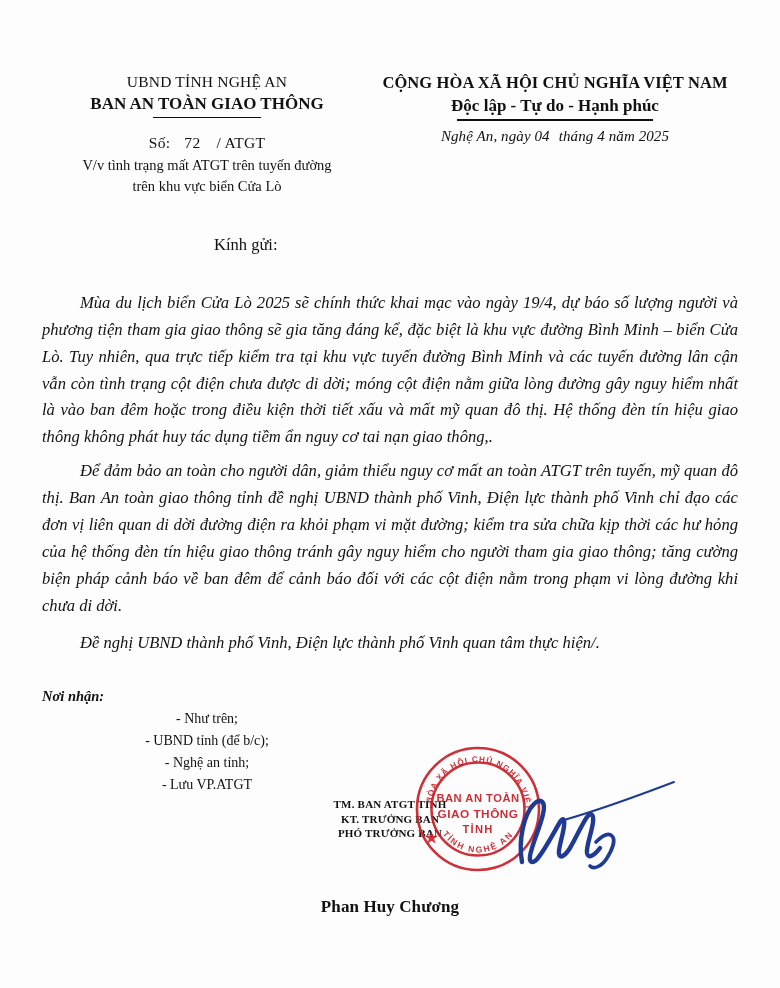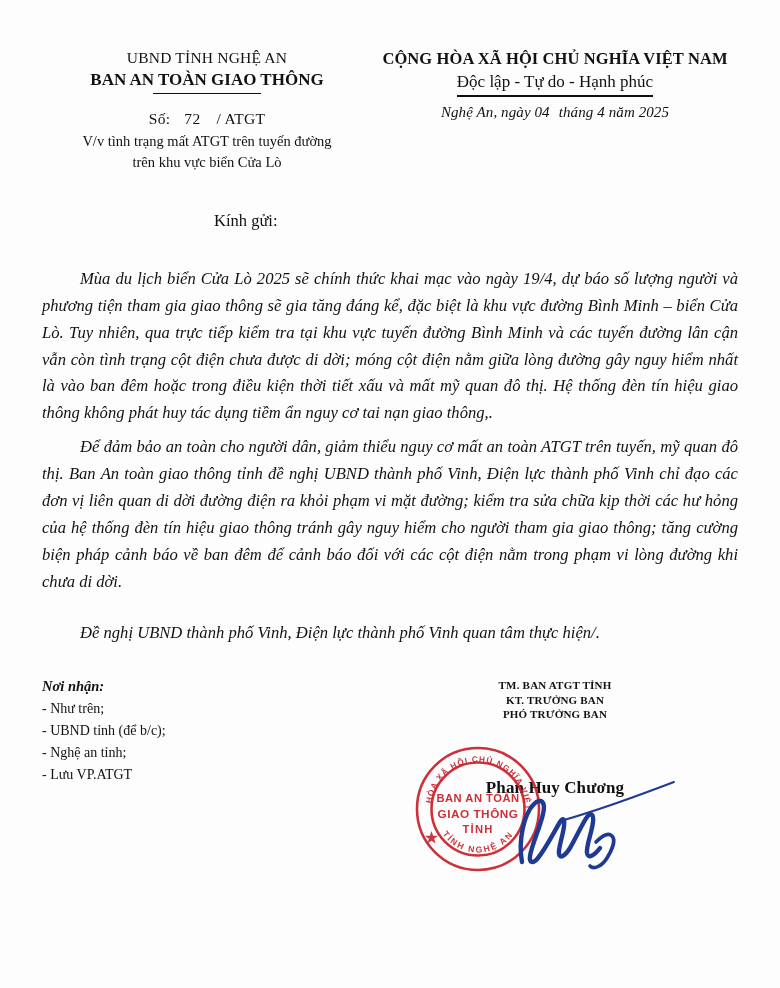--- a/index.html
+++ b/index.html
@@ -22,21 +22,21 @@
     height: 988px;
     box-sizing: border-box;
     padding: 0 42px;
   }
 
   
   .header {
     display: flex;
     flex-direction: row;
     align-items: flex-start;
-    padding-top: 48px;
+    padding-top: 72px;
   }
   .header-left {
     width: 330px;
     text-align: center;
   }
   .header-right {
     flex: 1;
     text-align: center;
   }
 
@@ -80,21 +80,21 @@
   }
 
   .natl-line1 {
     font-size: 16.5px;
     font-weight: bold;
     letter-spacing: .1px;
     line-height: 1.3;
   }
   .natl-line2 {
     font-size: 17px;
-    font-weight: normal;
+    font-weight: bold;
     line-height: 1.3;
     display: inline-block;
     position: relative;
     margin-top: 2px;
     padding-bottom: 3px;
   }
   .natl-line2::after {
     content: "";
     position: absolute;
     left: 50%;
@@ -138,42 +138,43 @@
   .para {
     font-size: 16.6px;
     line-height: 1.62;
     text-align: justify;
     text-indent: 38px;
     margin: 0 0 7px 0;
     hyphens: none;
   }
   .para.last {
     text-align: left;
-    margin-top: 25px;
+    margin-top: 11px;
   }
 
   
   .footer {
     display: flex;
-    flex-direction: row;
+    flex-direction: column;
     margin-top: 29px;
     position: relative;
   }
   .footer-left {
     width: 330px;
   }
   .noi-nhan-title {
     font-size: 14.5px;
     font-weight: bold;
     font-style: italic;
     line-height: 1.5;
   }
   .noi-nhan-item {
     font-size: 14px;
     line-height: 1.56;
+    text-align: center;
   }
 
   .footer-right {
     flex: 1;
     text-align: center;
     position: relative;
     padding-top: 2px;
   }
   .sign-title {
     font-size: 11px;

